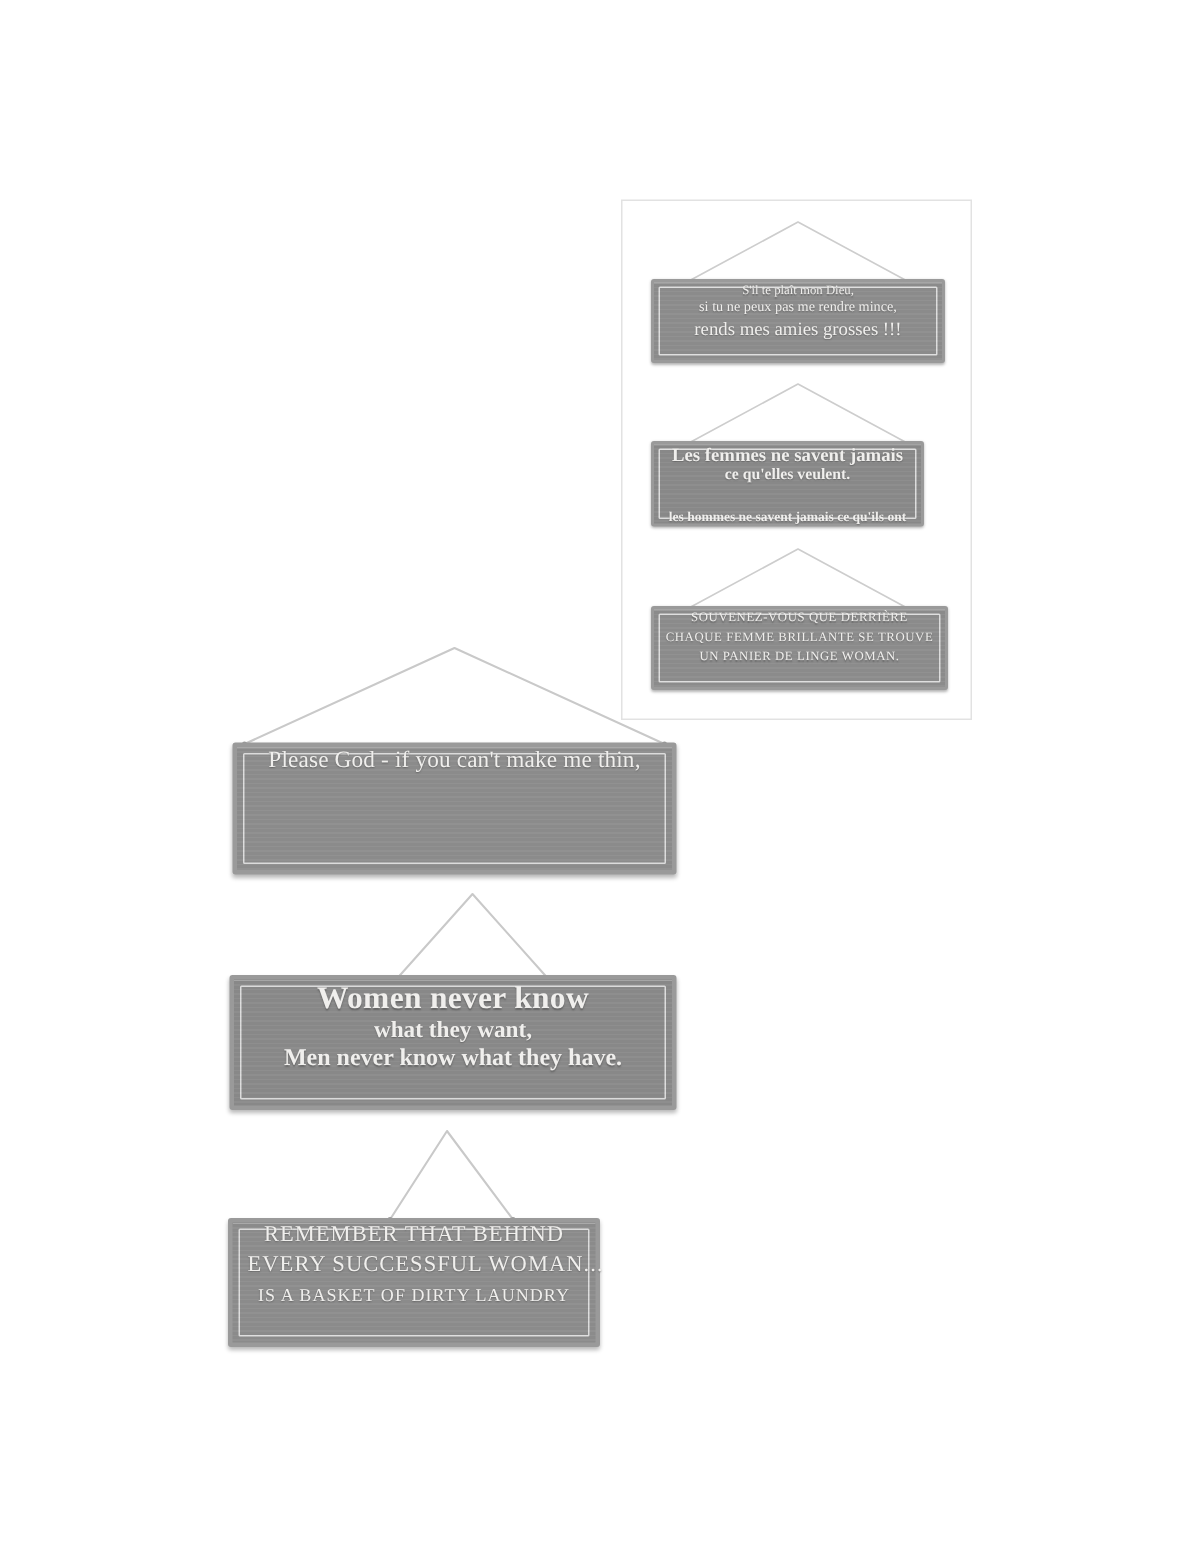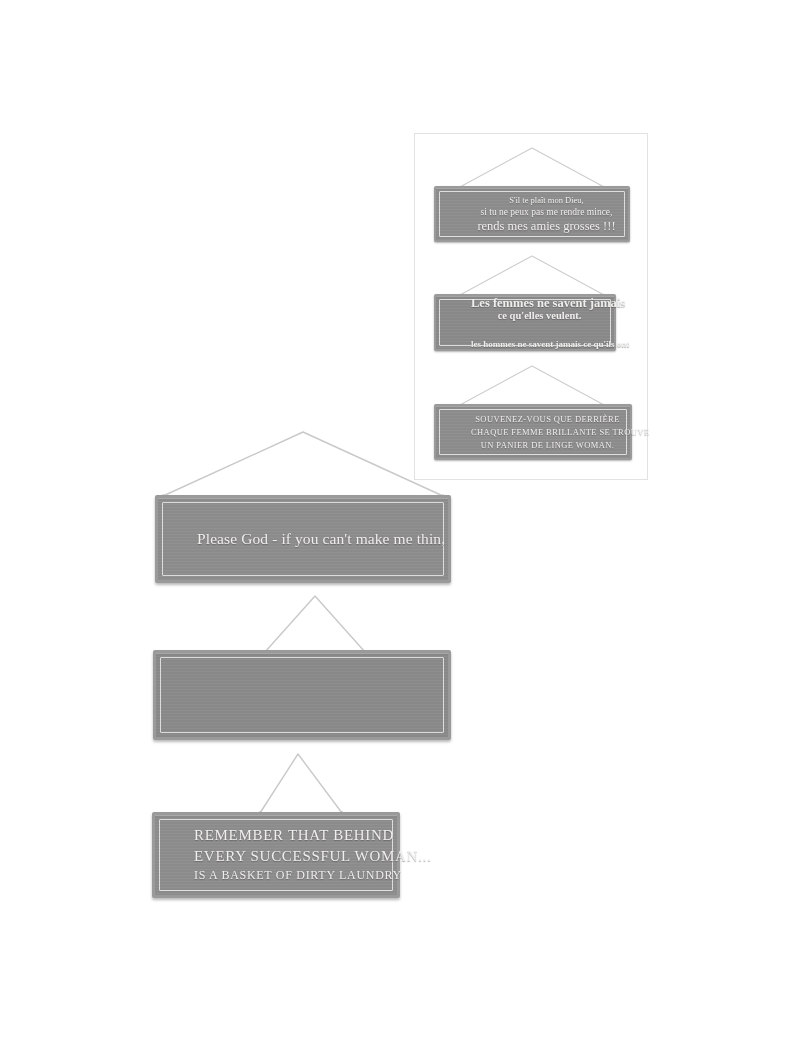--- a/index.html
+++ b/index.html
@@ -32,23 +32,21 @@
   
   .sign {
     position: absolute;
     box-sizing: border-box;
     background: #8d8d8d;
     border: 3px solid #9a9a9a;
     border-radius: 2px;
     box-shadow: 0 2px 3px rgba(0,0,0,0.28),
                 inset 0 1px 0 rgba(255,255,255,0.22);
     display: flex;
-    align-items: center;
     justify-content: center;
-    padding-left: 29px;
   }
   .sign::before {
     
     content: "";
     position: absolute;
     left: 4px; right: 4px; top: 4px; bottom: 4px;
     border: 1px solid rgba(236,236,236,0.85);
     border-radius: 1px;
     pointer-events: none;
   }
@@ -155,20 +153,25 @@
   <div class="cord" style="left:153px; top:590px; width:298px; height:65px;">
     <svg width="298" height="65" viewBox="0 0 298 65">
       <polyline points="112,62 162,6 212,62" fill="none" stroke="#c9c9c9" stroke-width="1.4" stroke-linejoin="round"></polyline>
       <circle cx="112" cy="62" r="1.6" fill="#9c9c9c"></circle>
       <circle cx="212" cy="62" r="1.6" fill="#9c9c9c"></circle>
     </svg>
   </div>
 
   <div class="sign" id="sign-main-2">
     <div class="streaks"></div>
+    <div class="sign-inner">
+      <span class="ln l1">Women never know</span>
+      <span class="ln l2">what they want,</span>
+      <span class="ln l3">Men never know what they have.</span>
+    </div>
   </div>
 
   <div class="cord" style="left:152px; top:752px; width:300px; height:64px;">
     <svg width="300" height="64" viewBox="0 0 300 64">
       <polyline points="108,61 146,2 190,61" fill="none" stroke="#c9c9c9" stroke-width="1.4" stroke-linejoin="round"></polyline>
       <circle cx="108" cy="61" r="1.6" fill="#9c9c9c"></circle>
       <circle cx="190" cy="61" r="1.6" fill="#9c9c9c"></circle>
     </svg>
   </div>
 

